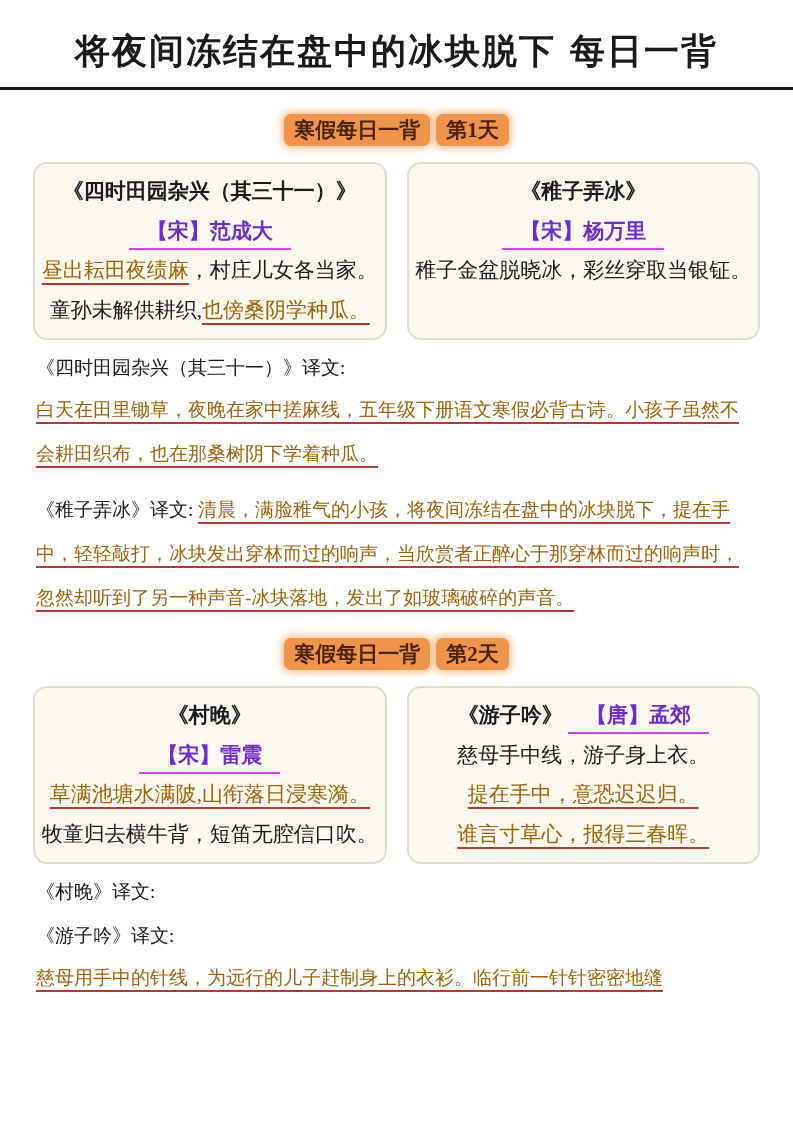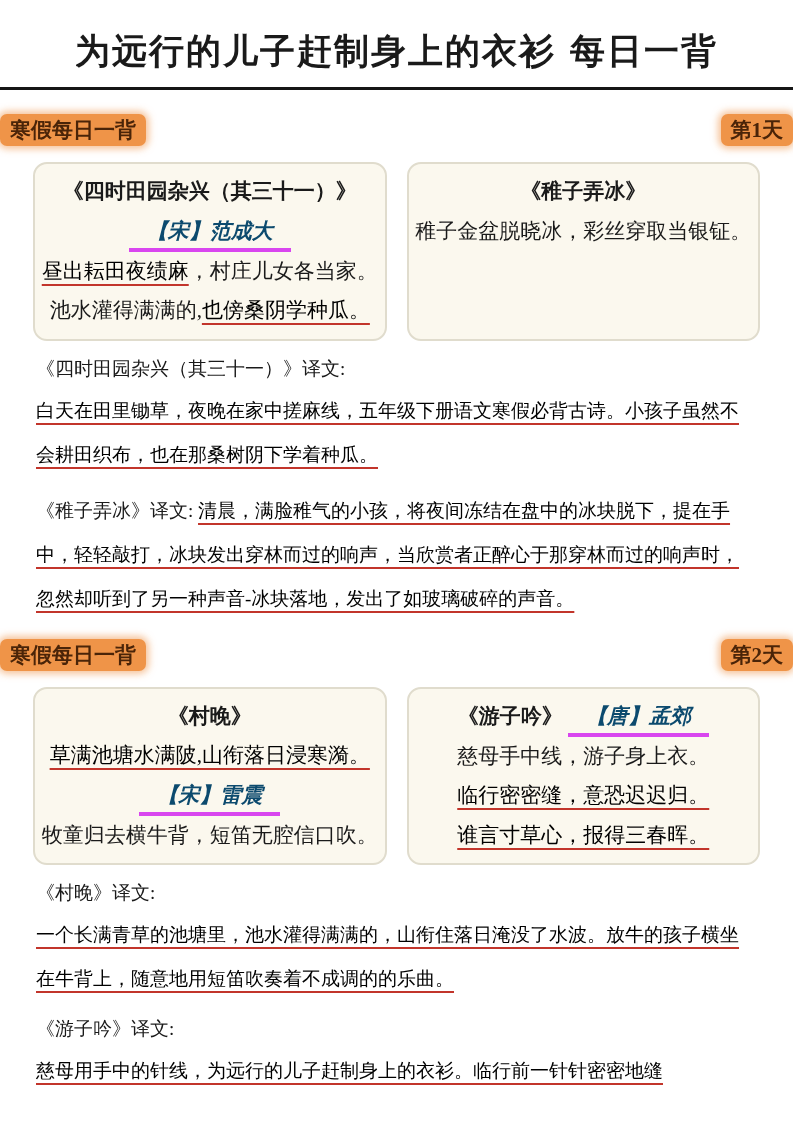--- a/index.html
+++ b/index.html
@@ -9,75 +9,78 @@
     font-family:"Liberation Serif","DejaVu Serif",serif;
     color:#1a1a1a;
   }
   .page-title {
     padding-top:28px; text-align:center;
     font-size:35px; font-weight:bold; letter-spacing:2px;
     font-family:"DejaVu Sans","Liberation Sans",sans-serif;
   }
   .divider { height:3px; background:#161616; margin-top:12px; }
 
-  .badge-row { display:flex; justify-content:space-between; gap:6px; margin-top:24px; }
+  .badge-row { display:flex; justify-content:center; gap:6px; margin-top:24px; }
   .badge {
     font-size:21px; font-weight:bold; color:#4a2408;
     background:#EF9448; padding:3px 10px; border-radius:7px;
     box-shadow:0 0 7px 3px rgba(239,148,72,0.55);
     line-height:26px;
   }
 
   .poem-row { display:flex; gap:20px; margin:16px 33px 6px; }
   .poem-card {
     flex:1; background:#FBF8EE;
     border:2px solid #E0DCCD; border-radius:14px;
     padding:8px 4px; text-align:center;
     font-size:21px; line-height:39.5px;
   }
   .poem-title { font-weight:bold; color:#1a1a1a; }
   .author {
-    color:#0c4a6e; font-weight:bold; display:inline-block;
-    border-bottom:4px solid #d946ef; padding:0 18px; line-height:34px;font-style:italic;
+    color:#6d28d9; font-weight:bold; display:inline-block;
+    border-bottom:2px solid #d946ef; padding:0 18px; line-height:34px;
   }
   .red-u {
-    color:#000000;
+    color:#a16207;
     text-decoration:underline;
     text-decoration-color:#C2352B;
     text-decoration-thickness:1.5px;
     text-underline-offset:6px;
   }
   .trans { margin:12px 36px 0; font-size:19px; }
   .trans-label { line-height:32px; display:block; }
   .trans-label-inline { line-height:44px; }
   .trans-text { line-height:44px; display:block; margin-top:4px; }
   .trans-inline { line-height:44px; display:block; }
 </style>
 </head>
 <body>
 
-<div class="page-title">为远行的儿子赶制身上的衣衫 每日一背</div>
+<div class="page-title">将夜间冻结在盘中的冰块脱下 每日一背</div>
 <div class="divider"></div>
 
 <div class="badge-row">
   <span class="badge">寒假每日一背</span>
   <span class="badge">第1天</span>
 </div>
 
 <div class="poem-row">
   <div class="poem-card">
     <div class="poem-title">《四时田园杂兴（其三十一）》</div>
     <div>
       <span class="author">【宋】范成大</span>
     </div>
     <div><span class="red-u">昼出耘田夜绩麻</span><span>，村庄儿女各当家。</span></div>
-    <div><span>池水灌得满满的,</span><span class="red-u">也傍桑阴学种瓜。</span></div>
+    <div><span>童孙未解供耕织,</span><span class="red-u">也傍桑阴学种瓜。</span></div>
   </div>
   <div class="poem-card">
     <div class="poem-title">《稚子弄冰》</div>
+    <div>
+      <span class="author">【宋】杨万里</span>
+    </div>
     <div>稚子金盆脱晓冰，彩丝穿取当银钲。</div>
   </div>
 </div>
 
 <div class="trans">
   <span class="trans-label">《四时田园杂兴（其三十一）》译文:</span>
   <span class="trans-text red-u">白天在田里锄草，夜晚在家中搓麻线，五年级下册语文寒假必背古诗。小孩子虽然不会耕田织布，也在那桑树阴下学着种瓜。</span>
 </div>
 
 <div class="trans">
@@ -85,35 +88,34 @@
 </div>
 
 <div class="badge-row" style="margin-top:18px;">
   <span class="badge">寒假每日一背</span>
   <span class="badge">第2天</span>
 </div>
 
 <div class="poem-row">
   <div class="poem-card">
     <div class="poem-title">《村晚》</div>
-    <div><span class="red-u">草满池塘水满陂,山衔落日浸寒漪。</span></div>
     <div>
       <span class="author">【宋】雷震</span>
     </div>
+    <div><span class="red-u">草满池塘水满陂,山衔落日浸寒漪。</span></div>
     <div>牧童归去横牛背，短笛无腔信口吹。</div>
   </div>
   <div class="poem-card">
     <div><span class="poem-title">《游子吟》</span> <span class="author">【唐】孟郊</span></div>
     <div>慈母手中线，游子身上衣。</div>
-    <div><span class="red-u">临行密密缝，意恐迟迟归。</span></div>
+    <div><span class="red-u">提在手中，意恐迟迟归。</span></div>
     <div><span class="red-u">谁言寸草心，报得三春晖。</span></div>
   </div>
 </div>
 
 <div class="trans">
   <span class="trans-label">《村晚》译文:</span>
-  <span class="trans-text red-u">一个长满青草的池塘里，池水灌得满满的，山衔住落日淹没了水波。放牛的孩子横坐在牛背上，随意地用短笛吹奏着不成调的的乐曲。</span>
 </div>
 
 <div class="trans">
   <span class="trans-label">《游子吟》译文:</span>
   <span class="trans-text red-u">慈母用手中的针线，为远行的儿子赶制身上的衣衫。临行前一针针密密地缝</span>
 </div>
 
 </body></html>

